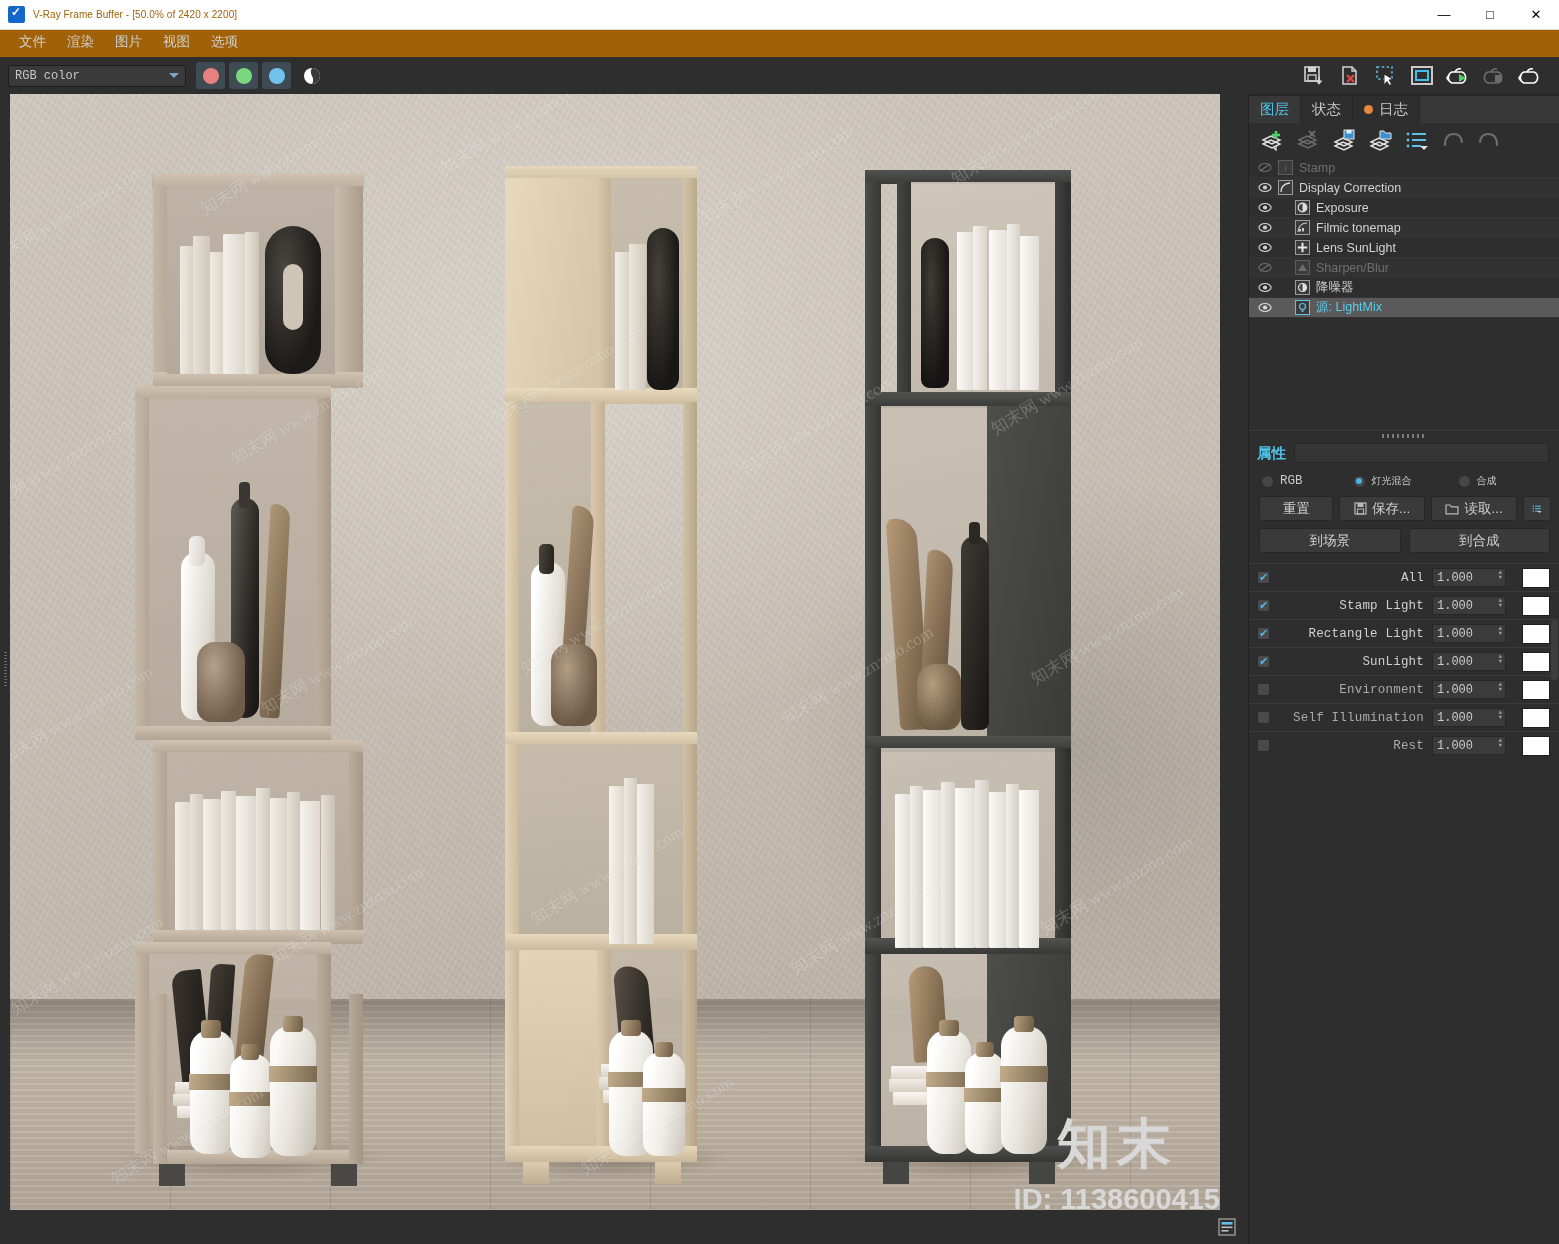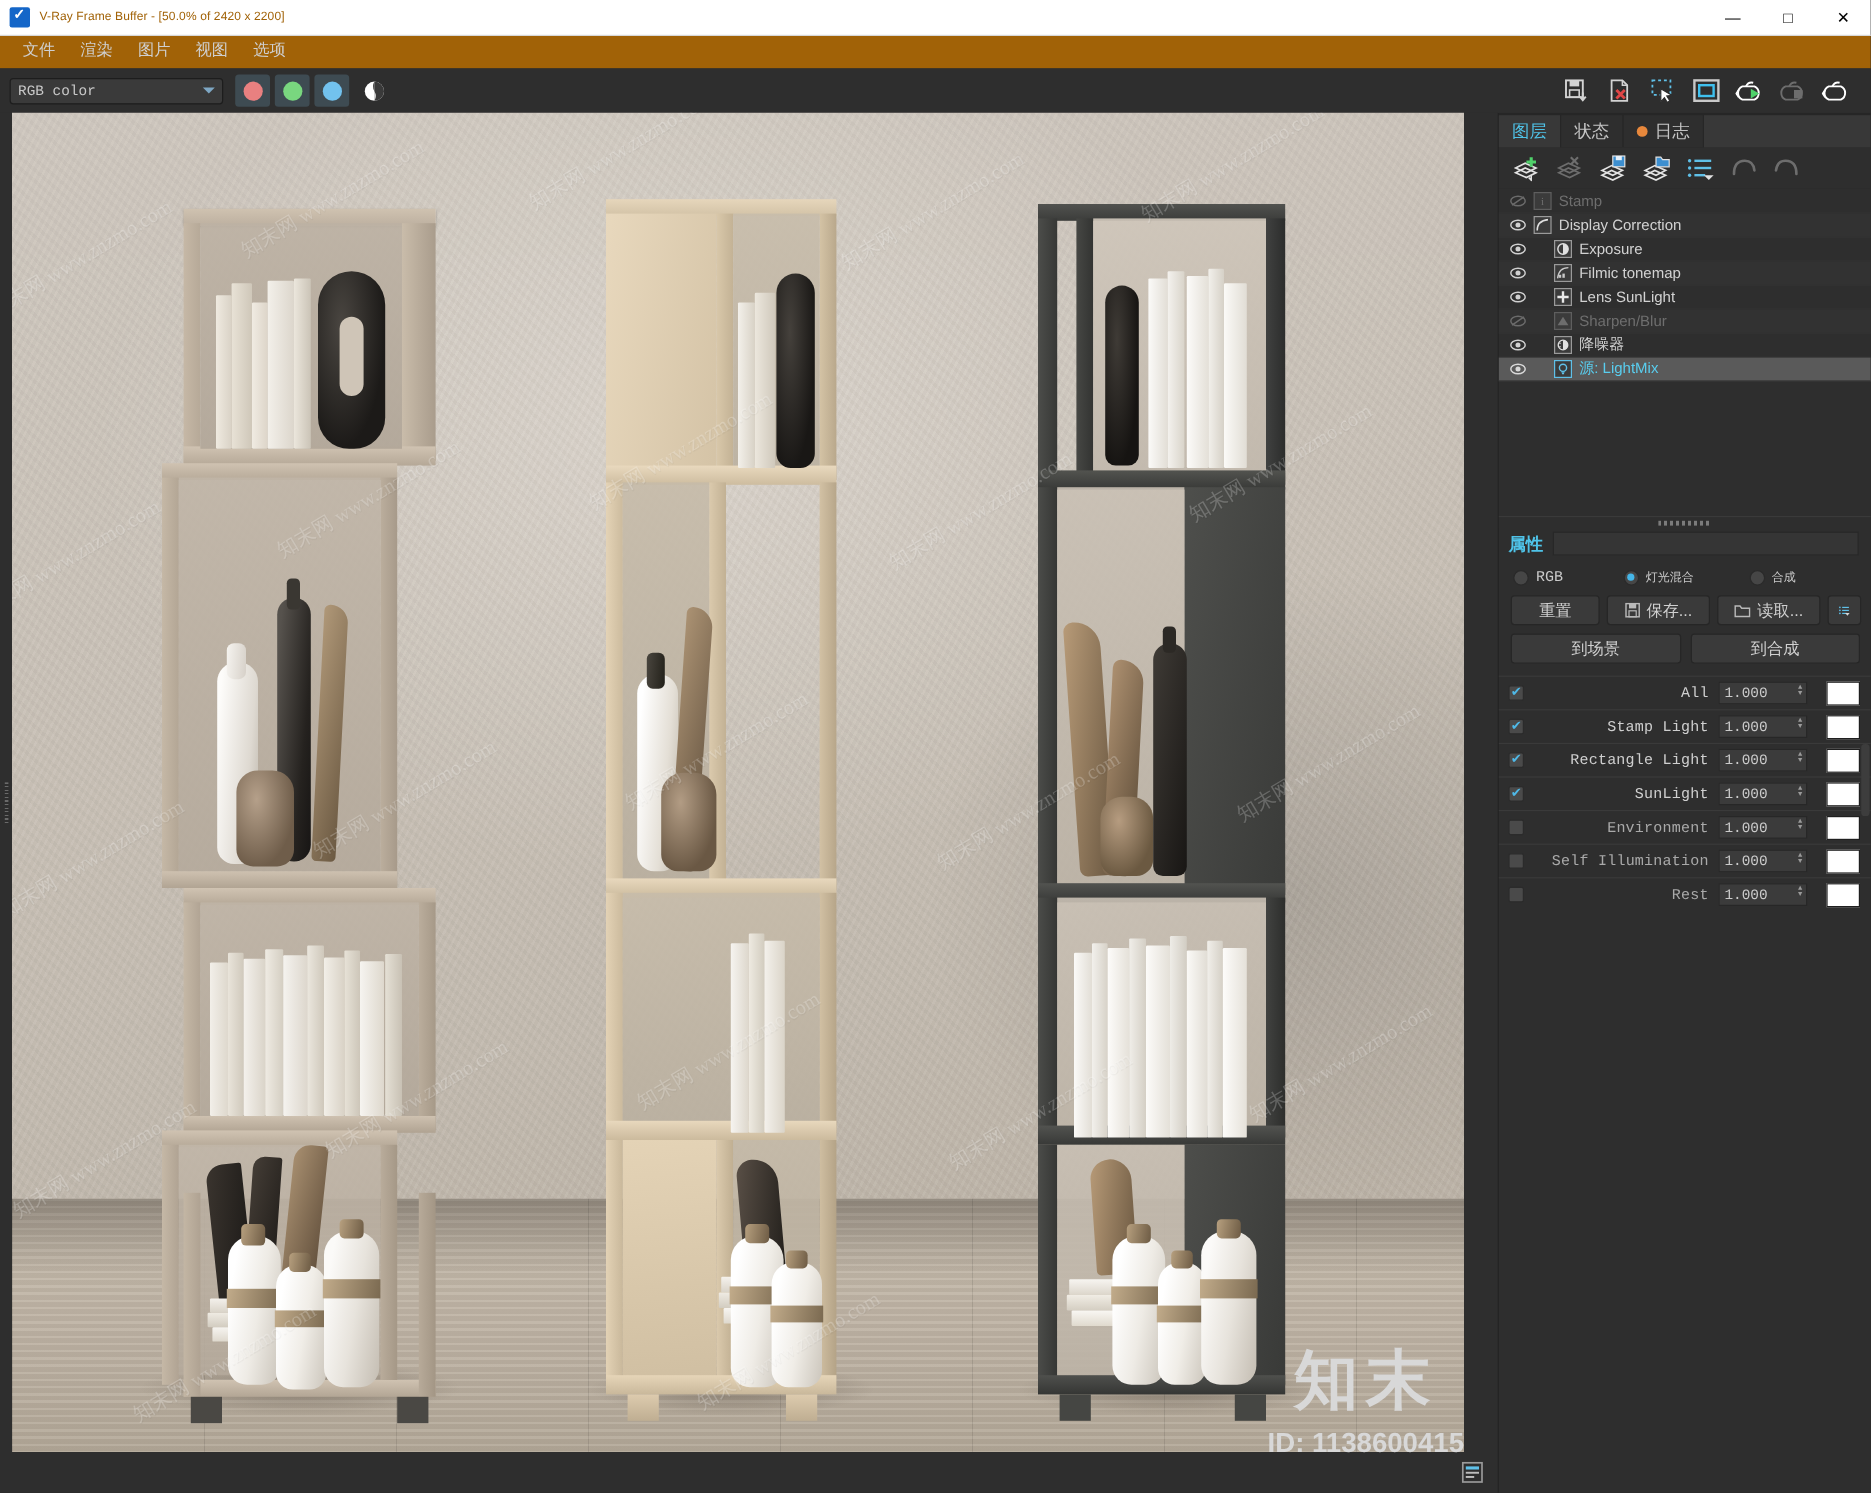--- a/index.html
+++ b/index.html
@@ -129,21 +129,21 @@
     position: absolute; color: rgba(255,255,255,.72); font-size: 17px;
     transform: rotate(-31deg); white-space: nowrap;
     font-family: "Liberation Serif", serif; text-shadow: 0 1px 1px rgba(0,0,0,.18);
   }
 
   .corner-badge {
     position: absolute; right: 28px; bottom: 28px; text-align: center;
     color: #d8d8d8; z-index: 40;
   }
   .corner-badge .cn { font-size: 54px; letter-spacing: 6px; font-family: "DejaVu Sans", sans-serif; font-weight: 600; }
-  .corner-badge .id { font-size: 23px; margin-top: 2px; font-family: "Liberation Sans", sans-serif; font-weight: 600; }
+  .corner-badge .id { font-size: 29px; margin-top: 2px; font-family: "Liberation Sans", sans-serif; font-weight: 600; }
 
   .img-bottom-icon {
     position: absolute; right: 8px; bottom: 4px; width: 26px; height: 26px;
     display: flex; align-items: center; justify-content: center;
   }
 
   
   .right-panel {
     width: 311px; height: 1150px; background: #2e2e2e; border-left: 1px solid #222;
     display: flex; flex-direction: column; text-align: right;

